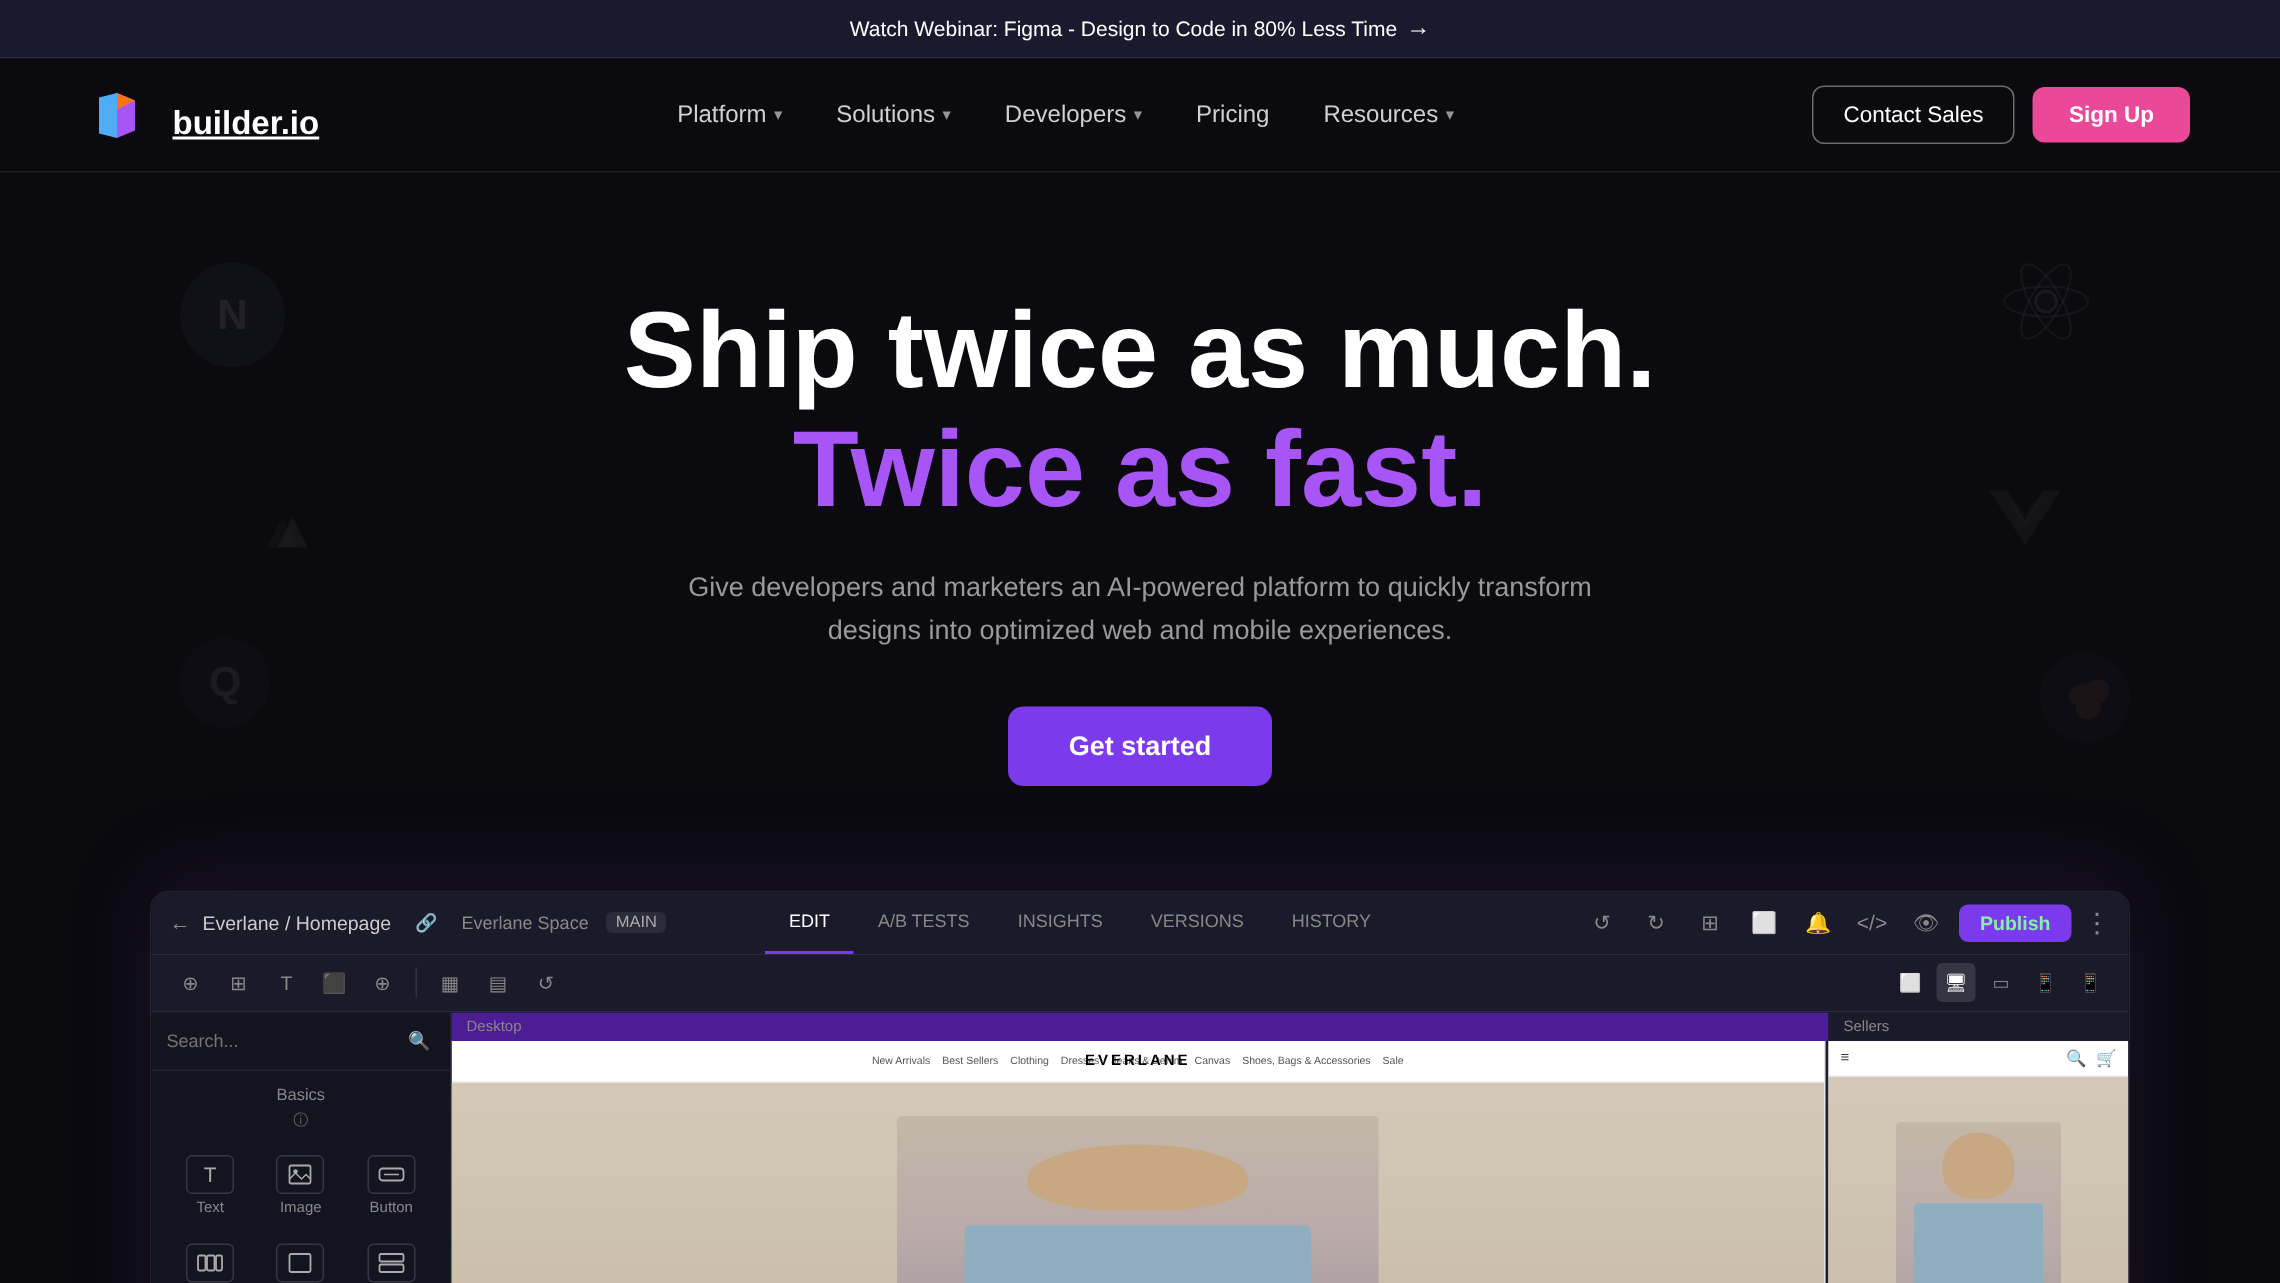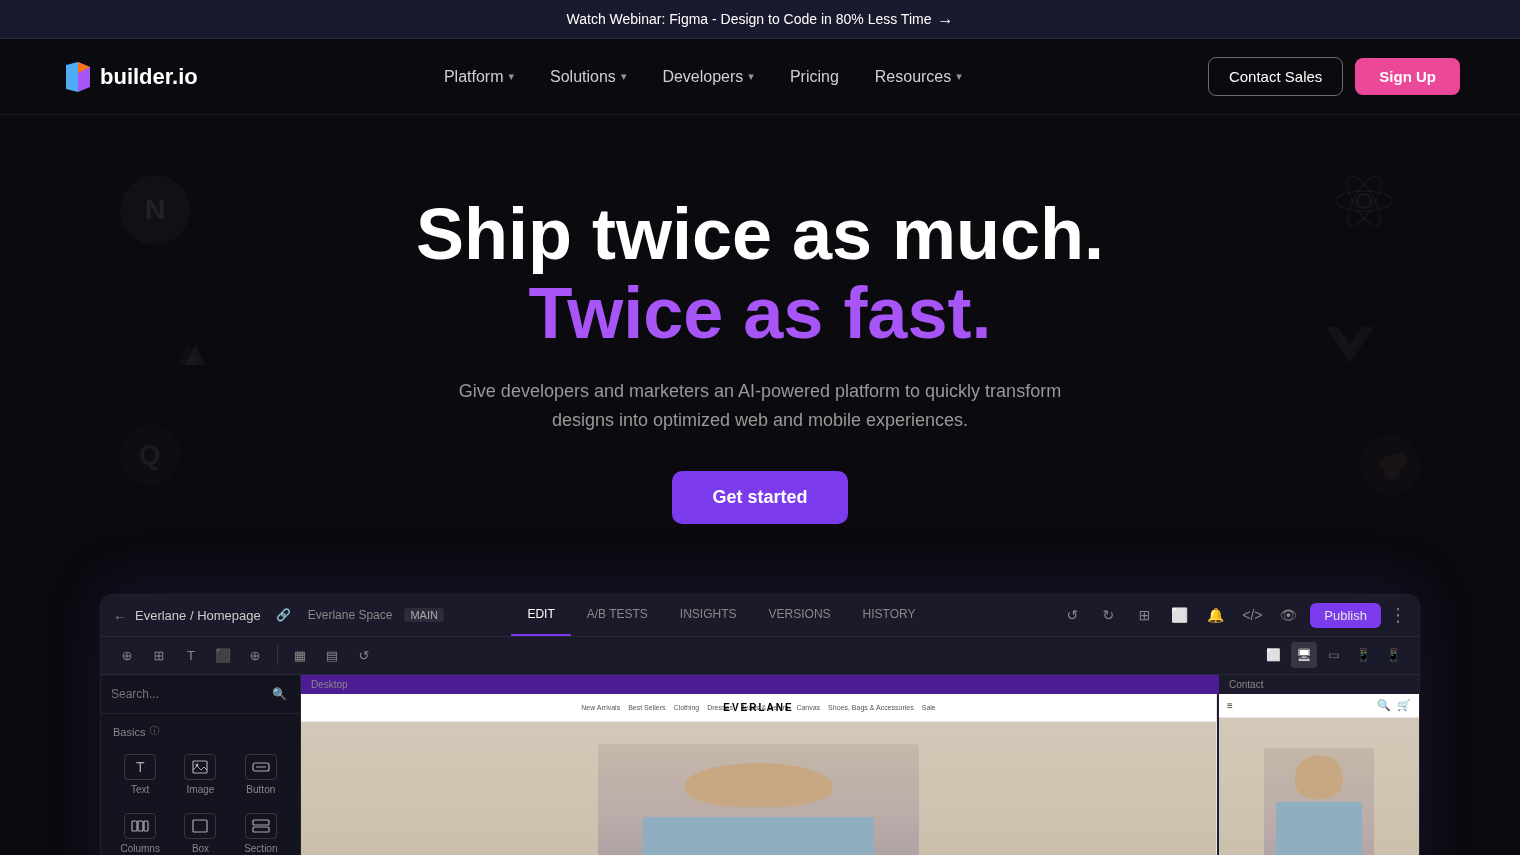--- a/index.html
+++ b/index.html
@@ -39,22 +39,23 @@
     nav {
       display: flex;
       align-items: center;
       justify-content: space-between;
       padding: 18px 60px;
       background: #0a0a0f;
       border-bottom: 1px solid rgba(255,255,255,0.07);
     }
     .nav-logo {
       display: flex;
-      align-items: center;
-      gap: 4px;
+      align-items: flex-end;
+      gap: 19px;
+      text-decoration: underline;
     }
     .logo-icon {
       width: 36px;
       height: 36px;
     }
     .logo-text {
       font-size: 22px;
       font-weight: 600;
       color: #fff;
     }
@@ -234,26 +235,26 @@
       display: flex;
       align-items: center;
       justify-content: center;
       color: #888;
       font-size: 14px;
       cursor: pointer;
       border-radius: 4px;
     }
     .btn-publish {
       background: #7c3aed;
-      color: #e5e5e5;
+      color: #86efac;
       border: none;
       padding: 5px 14px;
       border-radius: 6px;
       font-size: 13px;
-      font-weight: 400;
+      font-weight: 700;
       cursor: pointer;
     }
     .editor-more {
       color: #888;
       font-size: 18px;
       cursor: pointer;
     }
 
     
     .editor-toolbar {
@@ -347,25 +348,26 @@
       height: 8px;
       background: #a855f7;
       border-radius: 50%;
     }
 
     .panel-section {
       padding: 10px 12px 6px;
     }
     .panel-section-header {
       display: flex;
-      align-items: flex-end;
+      align-items: center;
       gap: 4px;
       font-size: 11px;
       color: #888;
       margin-bottom: 10px;
+      flex-direction: column;
     }
     .panel-section-header .info-icon {
       color: #666;
       font-size: 10px;
     }
     .components-grid {
       display: grid;
       grid-template-columns: repeat(3, 1fr);
       gap: 6px;
     }
@@ -763,21 +765,21 @@
           </div>
         </div>
       </div>
 
     </div>
 
     <div class="canvas-area">
 
       <div class="preview-labels">
         <div class="preview-label-desktop">Desktop</div>
-        <div class="preview-label-mobile">Contact</div>
+        <div class="preview-label-mobile">Sellers</div>
       </div>
 
       <div class="canvas-preview">
 
         <div class="preview-desktop">
           <div class="preview-inner">
 
             <div style="background:#fff; height:100%;">
               <div class="everlane-nav">
                 <div class="everlane-nav-inner">

